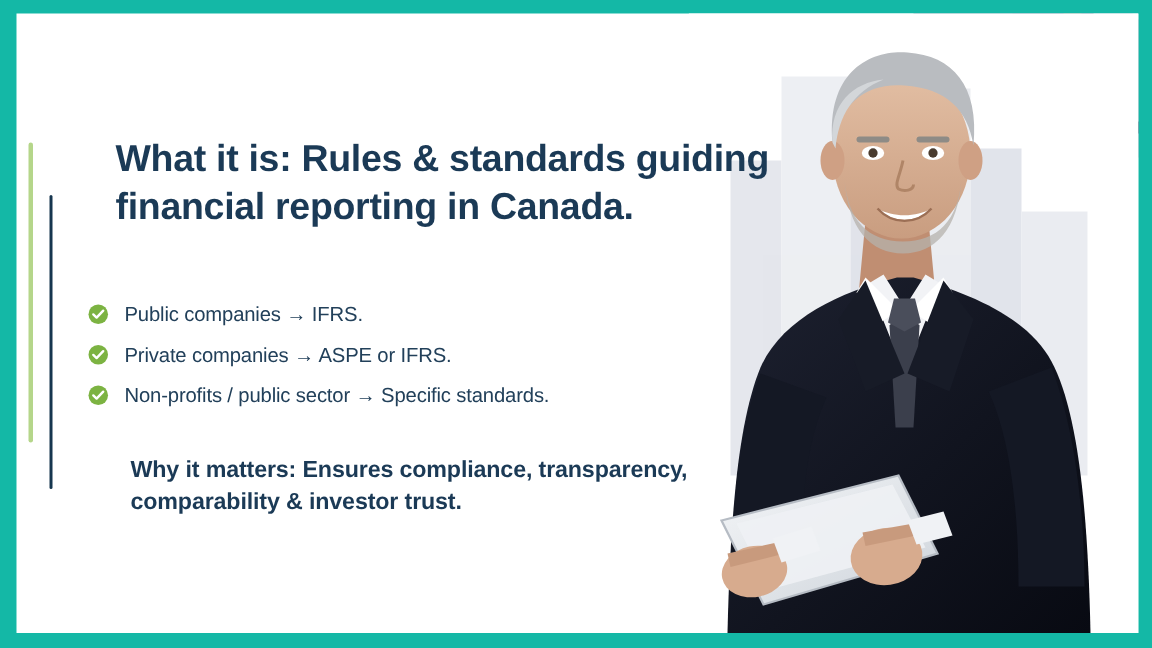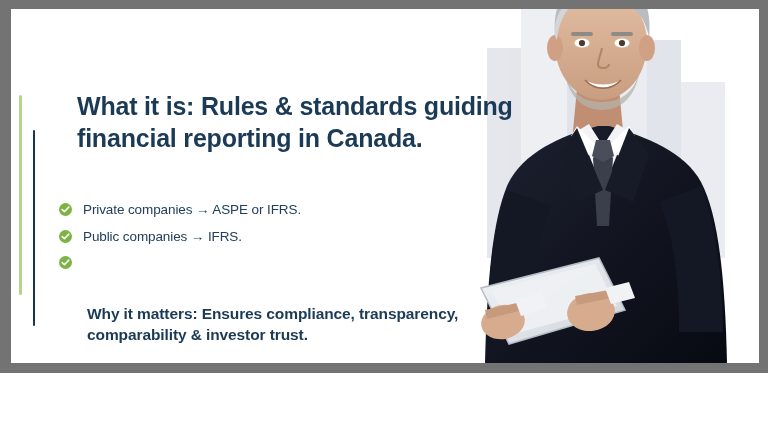--- a/index.html
+++ b/index.html
@@ -2,22 +2,22 @@
 <html><head>
 <meta charset="utf-8">
 <style>
   html,body{margin:0;padding:0;}
   body{
     width:768px;height:432px;overflow:hidden;
     background:#ffffff;
     font-family:"Liberation Sans", sans-serif;
   }
   .slide{
-    position:relative;width:768px;height:373px;overflow:hidden;
-    background:#737373;
+    position:relative;width:768px;height:432px;overflow:hidden;
+    background:#14b8a6;
   }
   
   .canvas{
     position:absolute;left:11px;top:9px;right:9px;bottom:10px;
     background:#ffffff;overflow:hidden;
   }
   
   .deco{position:absolute;right:0;top:0;width:240px;height:175px;overflow:hidden;pointer-events:none;}
   .deco svg{display:block;}
   
@@ -224,36 +224,37 @@
       <div class="h1">What it is: Rules &amp; standards guiding financial reporting in Canada.</div>
 
 
       <ul class="bullets">
         <li>
           <span class="chk">
             <svg width="9" height="9" viewBox="0 0 9 9">
                 <path d="M1.2 4.6 L3.4 6.7 L7.8 2.1" fill="none" stroke="#ffffff" stroke-width="1.6" stroke-linecap="round" stroke-linejoin="round"></path>
               </svg>
           </span>
+          <span>Public companies → IFRS.</span>
+        </li>
+        <li>
+          <span class="chk">
+            <svg width="9" height="9" viewBox="0 0 9 9">
+                <path d="M1.2 4.6 L3.4 6.7 L7.8 2.1" fill="none" stroke="#ffffff" stroke-width="1.6" stroke-linecap="round" stroke-linejoin="round"></path>
+              </svg>
+          </span>
           <span>Private companies → ASPE or IFRS.</span>
         </li>
         <li>
           <span class="chk">
             <svg width="9" height="9" viewBox="0 0 9 9">
                 <path d="M1.2 4.6 L3.4 6.7 L7.8 2.1" fill="none" stroke="#ffffff" stroke-width="1.6" stroke-linecap="round" stroke-linejoin="round"></path>
               </svg>
           </span>
-          <span>Public companies → IFRS.</span>
-        </li>
-        <li>
-          <span class="chk">
-            <svg width="9" height="9" viewBox="0 0 9 9">
-                <path d="M1.2 4.6 L3.4 6.7 L7.8 2.1" fill="none" stroke="#ffffff" stroke-width="1.6" stroke-linecap="round" stroke-linejoin="round"></path>
-              </svg>
-          </span>
+          <span>Non-profits / public sector → Specific standards.</span>
         </li>
       </ul>
 
       <div class="why">Why it matters: Ensures compliance, transparency, comparability &amp; investor trust.</div>
 
     </div>
   </div>
 </div>
 
 </body></html>

